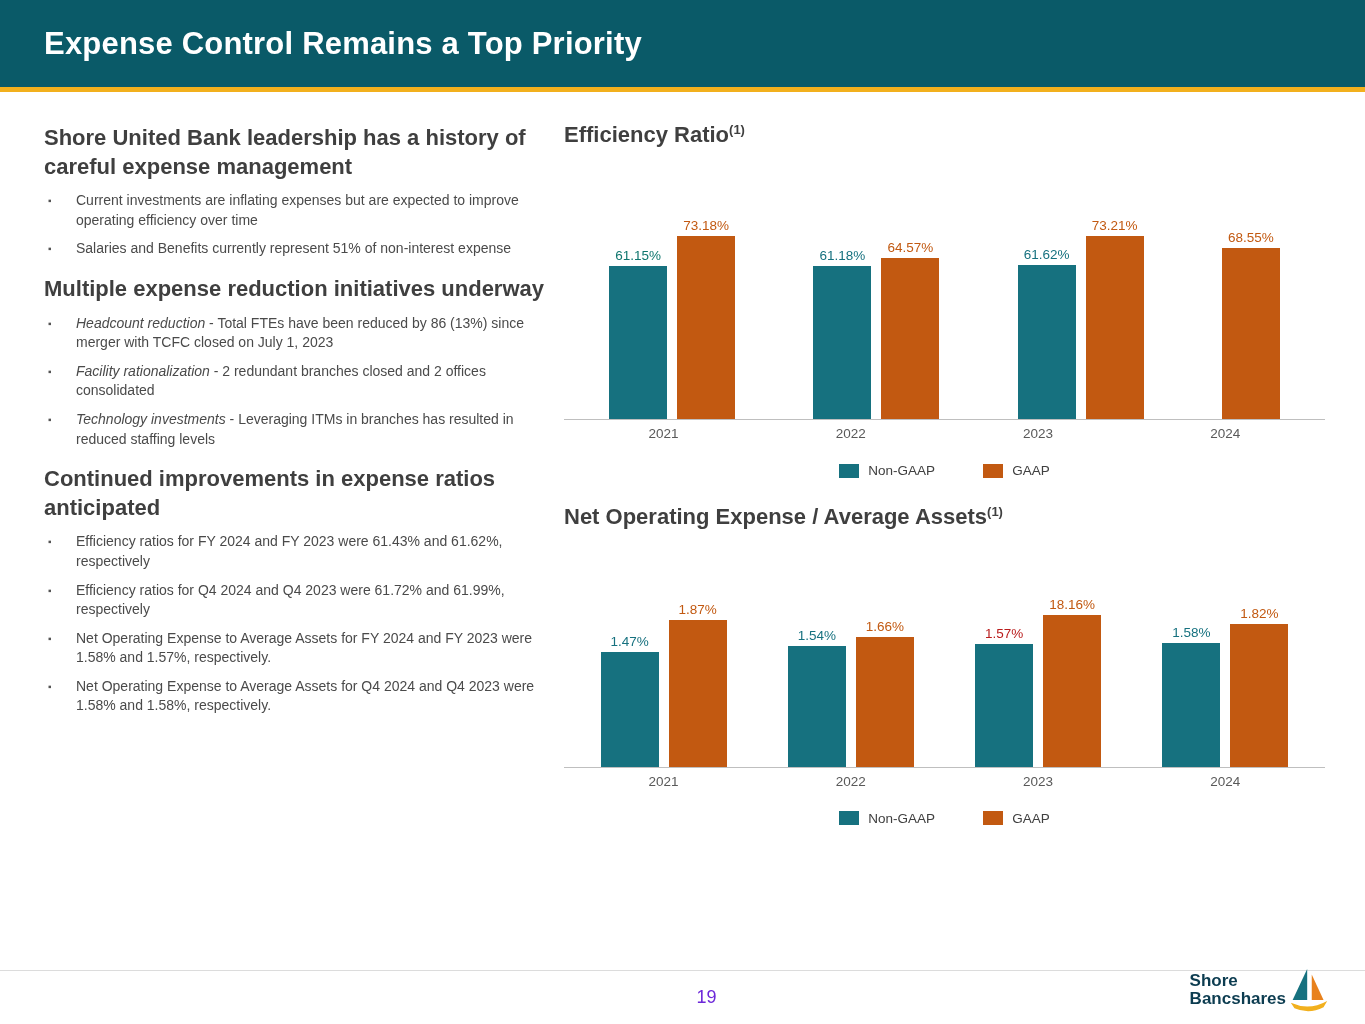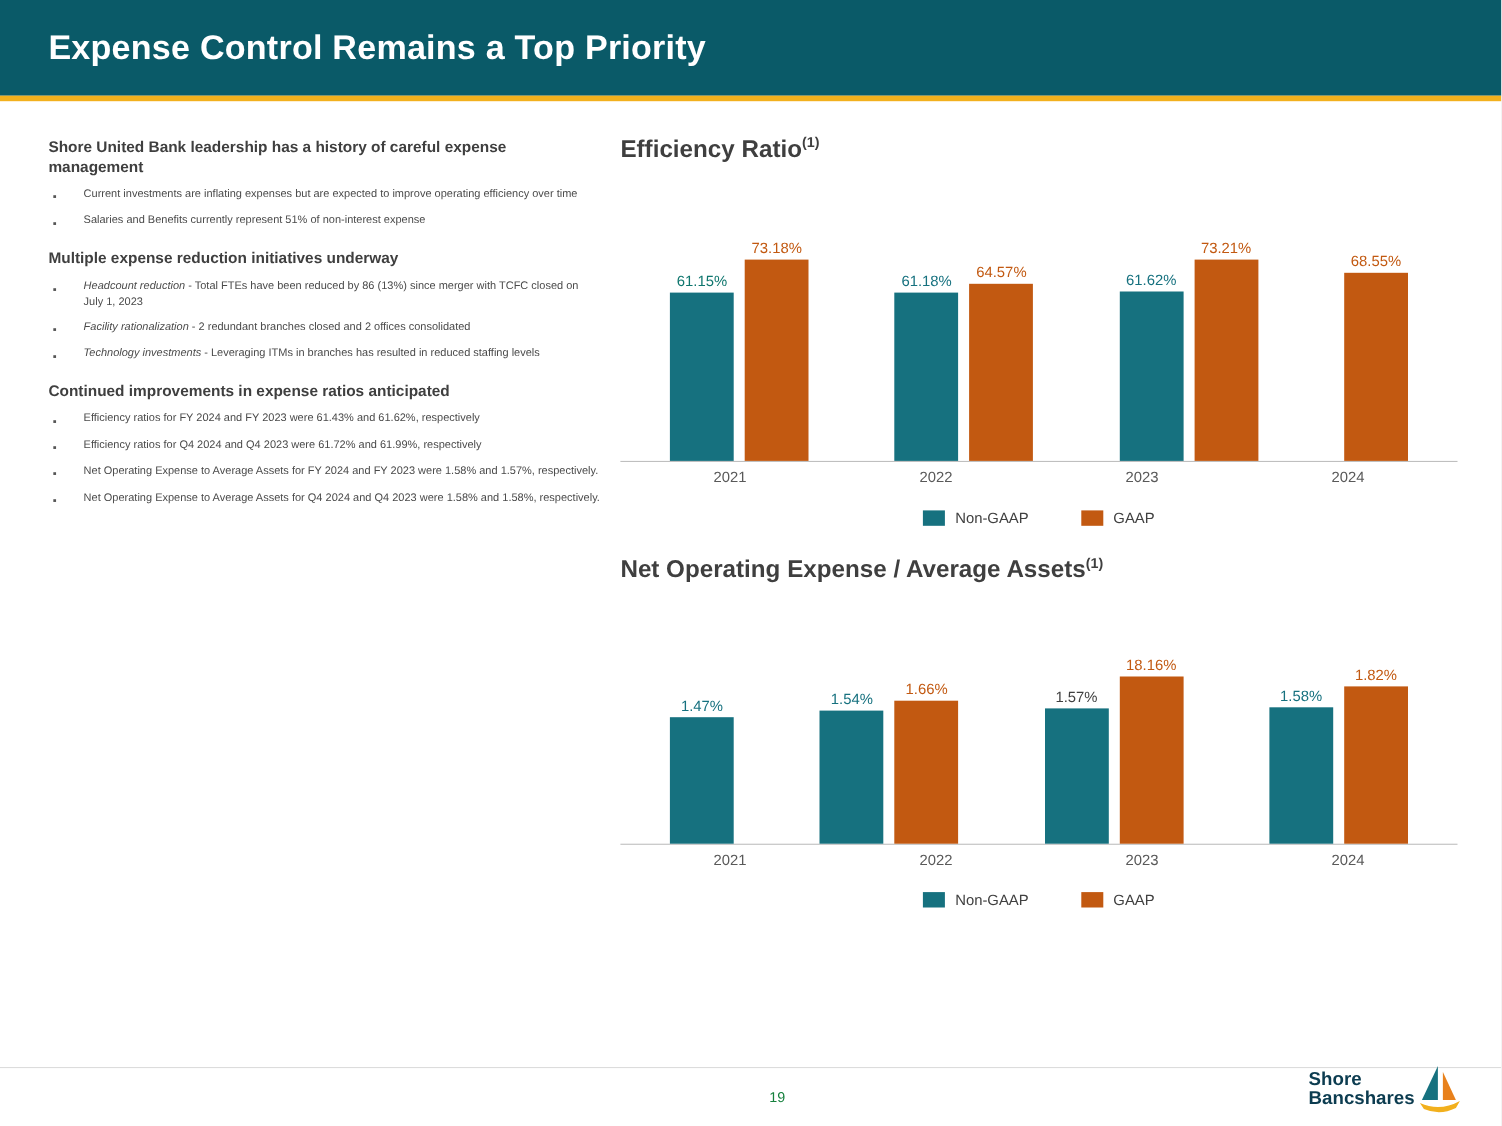--- a/index.html
+++ b/index.html
@@ -17,27 +17,27 @@
   .slide-title {
     color:#ffffff; font-size:31px; font-weight:bold; letter-spacing:.2px;
   }
   .gold-rule { height:5px; background:#F2B01D; }
   
   .content { display:flex; padding:26px 40px 0 44px; }
   .left-col { width:502px; flex-shrink:0; color:#4a4a4a; }
   .right-col { flex:1; padding-left:18px; }
 
   .section-heading {
-    font-size:14px; font-weight:bold; color:#3F3F3F;
+    font-size:22px; font-weight:bold; color:#3F3F3F;
     line-height:1.3; margin:16px 0 10px 0;
   }
   .section-heading.first { margin-top:6px; }
   .bullet { display:flex; margin-bottom:9px; }
   .bullet-marker { width:32px; flex-shrink:0; font-size:10px; color:#555; padding-top:4px; padding-left:4px; }
-  .bullet-text { flex:1; font-size:10px; line-height:1.4; color:#4a4a4a; }
+  .bullet-text { flex:1; font-size:14px; line-height:1.4; color:#4a4a4a; }
   .bullet-text em { font-style:italic; }
 
   
   .chart-title {
     font-size:22px; font-weight:bold; color:#3F3F3F; margin:4px 0 0 0;
   }
   .chart-title sup { font-size:13px; font-weight:bold; }
   .chart-block .plot {
     display:flex; justify-content:space-around; align-items:flex-end;
     border-bottom:1px solid #BFBFBF; margin-top:42px; padding:0 6px;
@@ -56,21 +56,21 @@
   
   .footnote {
     position:absolute; left:44px; bottom:66px;
     font-size:12.5px; color:#3F3F3F;
   }
   .footer-bar {
     position:absolute; left:0; right:0; bottom:0; height:54px;
     border-top:1px solid #DCDCDC;
     display:flex; align-items:center; justify-content:center;
   }
-  .page-number { font-size:13px; color:#15803d;margin-left:48px; }
+  .page-number { font-size:18px; color:#6d28d9;margin-left:48px; }
   .logo {
     position:absolute; right:36px; bottom:11px;
     display:flex; align-items:center; gap:3px;
   }
   .logo-text {
     font-weight:bold; font-size:17px; line-height:1.08; color:#0C3C50;
     text-align:left;
   }
   .logo-icon { width:40px; height:46px; }
 </style>
@@ -196,34 +196,38 @@
       </div>
 
       <div class="chart-block second">
         <div class="chart-title"><span>Net Operating Expense / Average Assets</span><sup>(1)</sup></div>
         <div class="plot" style="height: 195px;">
             <div class="bar-group">
               <div class="bar-wrap">
                 <div class="bar-label" style="color: rgb(22, 113, 127);">1.47%</div>
                 <div class="bar" style="height: 115px; background: rgb(22, 113, 127);"></div>
               </div>
+              <div class="bar-wrap">
+                <div class="bar-label" style="color: rgb(194, 89, 17);">1.87%</div>
+                <div class="bar" style="height: 147px; background: rgb(194, 89, 17);"></div>
+              </div>
             </div>
             <div class="bar-group">
               <div class="bar-wrap">
                 <div class="bar-label" style="color: rgb(22, 113, 127);">1.54%</div>
                 <div class="bar" style="height: 121px; background: rgb(22, 113, 127);"></div>
               </div>
               <div class="bar-wrap">
                 <div class="bar-label" style="color: rgb(194, 89, 17);">1.66%</div>
                 <div class="bar" style="height: 130px; background: rgb(194, 89, 17);"></div>
               </div>
             </div>
             <div class="bar-group">
               <div class="bar-wrap">
-                <div class="bar-label" style="color: #404040;">1.57%</div>
+                <div class="bar-label" style="color: #b91c1c;">1.57%</div>
                 <div class="bar" style="height: 123px; background: rgb(22, 113, 127);"></div>
               </div>
               <div class="bar-wrap">
                 <div class="bar-label" style="color: rgb(194, 89, 17);">18.16%</div>
                 <div class="bar" style="height: 152px; background: rgb(194, 89, 17);"></div>
               </div>
             </div>
             <div class="bar-group">
               <div class="bar-wrap">
                 <div class="bar-label" style="color: rgb(22, 113, 127);">1.58%</div>

